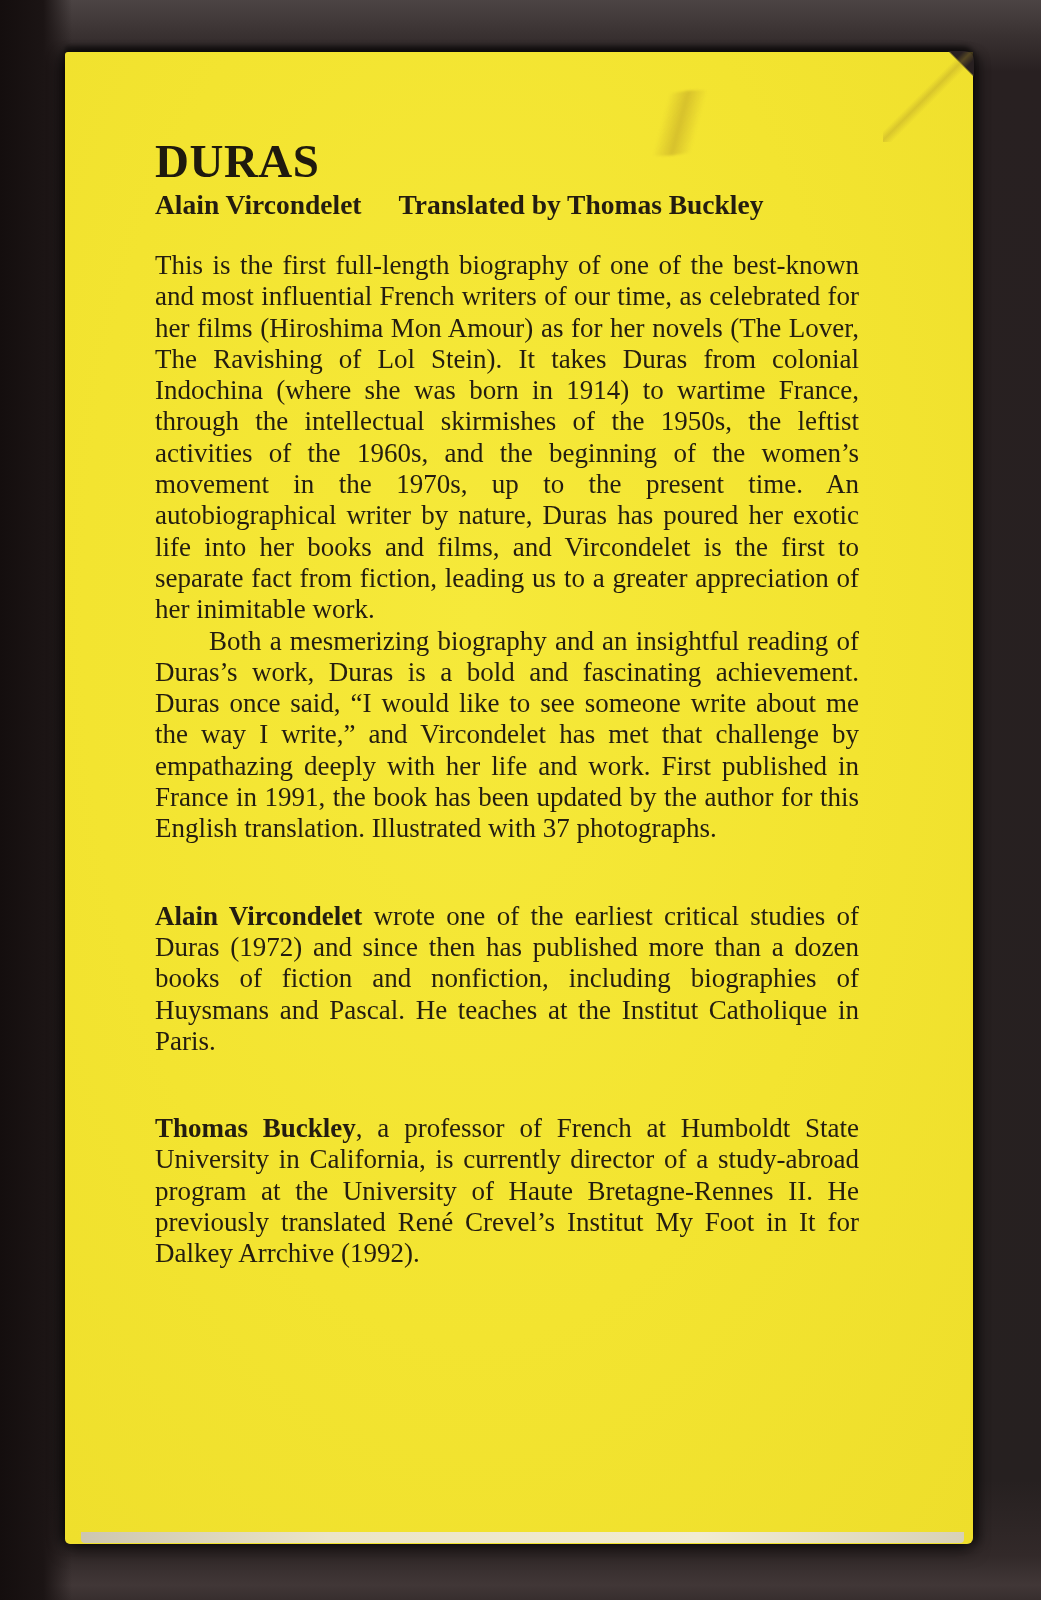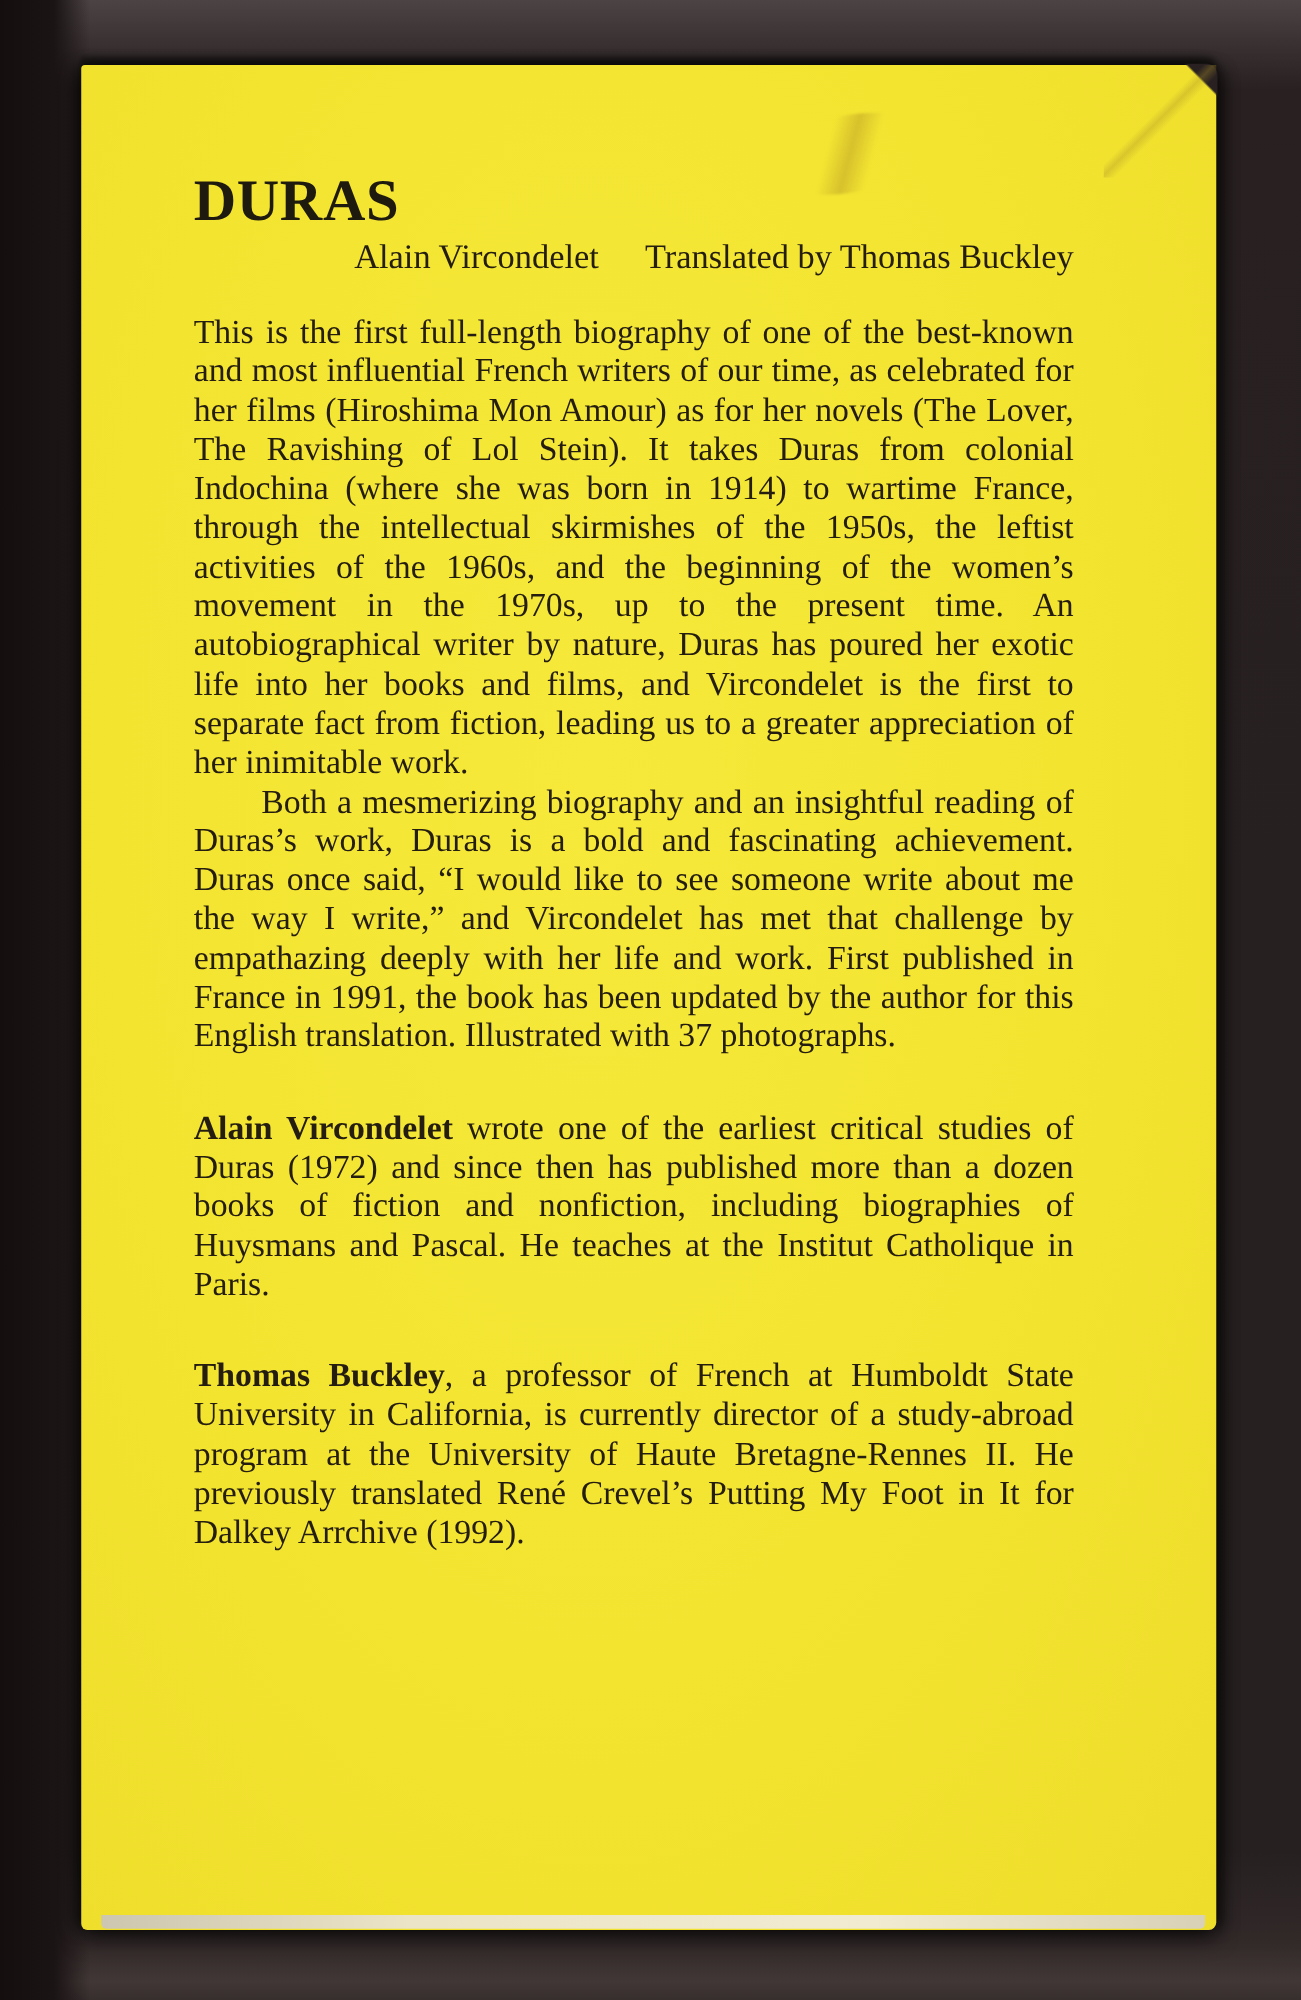--- a/index.html
+++ b/index.html
@@ -48,29 +48,29 @@
   }
   .content {
     position:absolute; left:90px; top:84px; width:704px;
     color:#241d10;
   }
   h1.title {
     margin:0; font-size:47px; line-height:50px; font-weight:700;
     letter-spacing:0.5px; color:#1f1a0e;
   }
   .subtitle { font-size:33px; line-height:36px; margin-top:3px; }
-  .byline   { font-size:27.5px; line-height:32px; font-weight:400; margin-top:3px;text-align:right; }
+  .byline   { font-size:27.5px; line-height:32px; font-weight:700; margin-top:3px; }
   .byline .translator { margin-left:37px; }
   p.para {
     margin:0; font-size:27px; line-height:31.3px;
     text-align:justify; text-justify:inter-word;
   }
   p.first  { margin-top:29px; }
   p.indent { text-indent:54px; }
-  p.gap    { margin-top:42px; }
+  p.gap    { margin-top:56px; }
   .italic  { }
   .bold    { font-weight:700; }
 </style>
 </head>
 <body>
 
 <div class="scene">
   <div class="bg-left"></div>
 
   <div class="book">
@@ -80,18 +80,18 @@
 
     <div class="content">
       <h1 class="title">DURAS</h1>
       <div class="byline">
         <span class="author">Alain Vircondelet</span><span class="translator">Translated by Thomas Buckley</span>
       </div>
 
       <p class="para first"><span>This is the first full-length biography of one of the best-known and most influential French writers of our time, as celebrated for her films (</span><span class="italic">Hiroshima Mon Amour</span><span>) as for her novels (</span><span class="italic">The Lover, The Ravishing of Lol Stein</span><span>). It takes Duras from colonial Indochina (where she was born in 1914) to wartime France, through the intellectual skirmishes of the 1950s, the leftist activities of the 1960s, and the beginning of the women’s movement in the 1970s, up to the present time. An autobiographical writer by nature, Duras has poured her exotic life into her books and films, and Vircondelet is the first to separate fact from fiction, leading us to a greater appreciation of her inimitable work.</span></p>
       <p class="para indent"><span>Both a mesmerizing biography and an insightful reading of Duras’s work, </span><span class="italic">Duras</span><span> is a bold and fascinating achievement. Duras once said, “I would like to see someone write about me the way I write,” and Vircondelet has met that challenge by empathazing deeply with her life and work. First published in France in 1991, the book has been updated by the author for this English translation. Illustrated with 37 photographs.</span></p>
       <p class="para gap"><span class="bold">Alain Vircondelet</span><span> wrote one of the earliest critical studies of Duras (1972) and since then has published more than a dozen books of fiction and nonfiction, including biographies of Huysmans and Pascal. He teaches at the Institut Catholique in Paris.</span></p>
-      <p class="para gap"><span class="bold">Thomas Buckley</span><span>, a professor of French at Humboldt State University in California, is currently director of a study-abroad program at the University of Haute Bretagne-Rennes II. He previously translated René Crevel’s </span><span class="italic">Putting My Foot in It</span><span> for Dalkey Arrchive (1992).</span></p>
+      <p class="para gap"><span class="bold">Thomas Buckley</span><span>, a professor of French at Humboldt State University in California, is currently director of a study-abroad program at the University of Haute Bretagne-Rennes II. He previously translated René Crevel’s </span><span class="italic">Institut My Foot in It</span><span> for Dalkey Arrchive (1992).</span></p>
     </div>
 
     <div class="page-edge"></div>
   </div>
 </div>
 
 </body></html>

